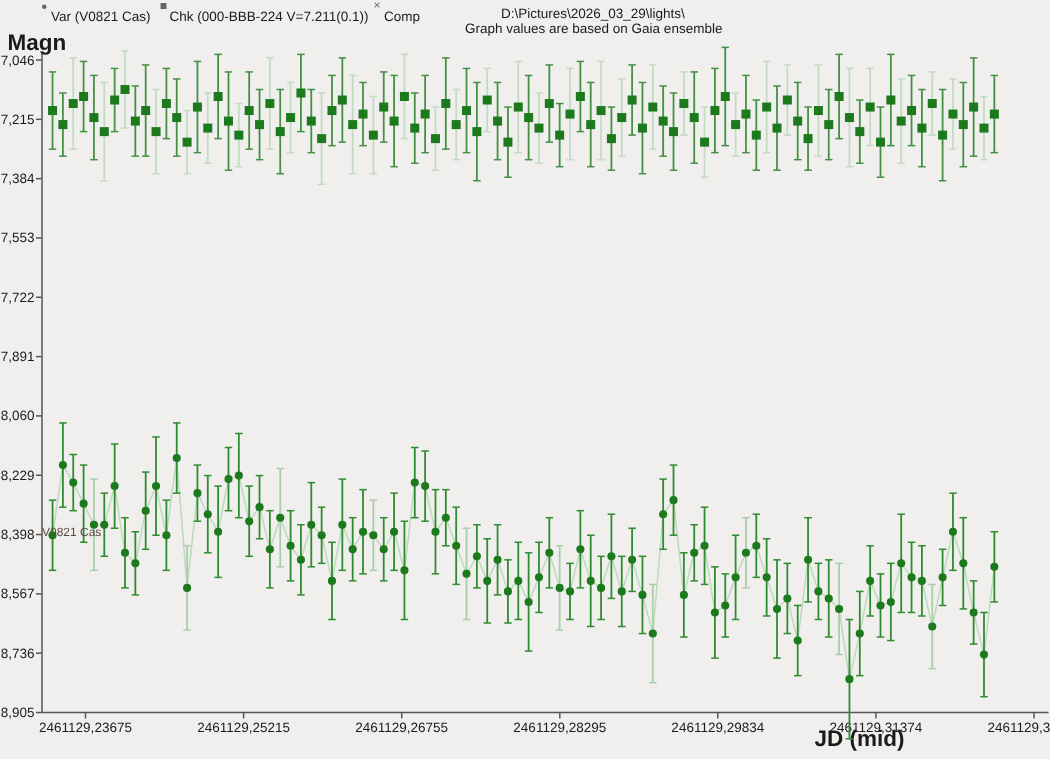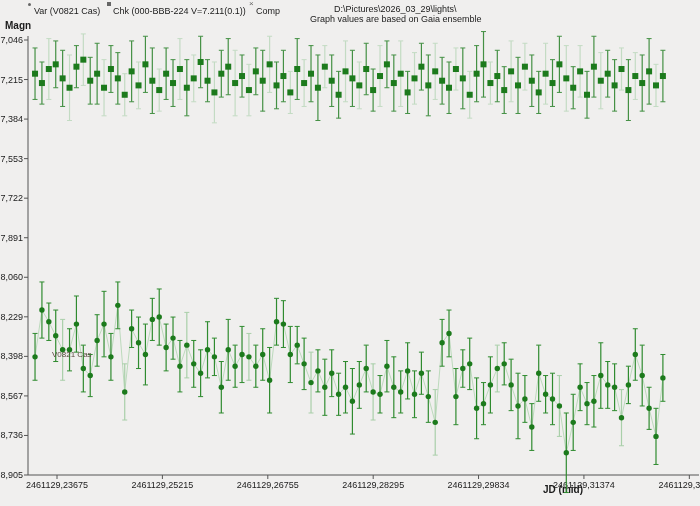--- a/index.html
+++ b/index.html
@@ -10,22 +10,22 @@
     color:#1b1b1b;
   }
   .stage{position:absolute;inset:0;width:700px;height:506px;}
   .abs{position:absolute;white-space:nowrap;}
   .legend-label{font-size:9px;top:6px;}
   .legend-marker{display:block;background:#666;position:absolute;}
   .lm-dot{width:3px;height:3px;border-radius:50%;top:3px;left:28px;}
   .lm-square{width:4px;height:4px;top:2px;left:107px;}
   .lm-x{background:none;color:#666;font-size:8px;line-height:8px;top:0px;left:249px;}
   .path-block{left:310px;font-size:9px;line-height:10px;}
-  .axis-title{font-weight:bold;font-size:10px;}
-  .var-label{font-size:8px;color:#5a4a40;margin-left:24px;}
+  .axis-title{font-weight:bold;font-size:15px;}
+  .var-label{font-size:8px;color:#5a4a40;}
   svg{position:absolute;left:0;top:0;}
 </style>
 </head>
 <body>
 
 <div class="stage">
 
   <span class="legend-marker lm-dot abs"></span>
   <span class="abs legend-label" style="left:34px;">Var (V0821 Cas)</span>
 

